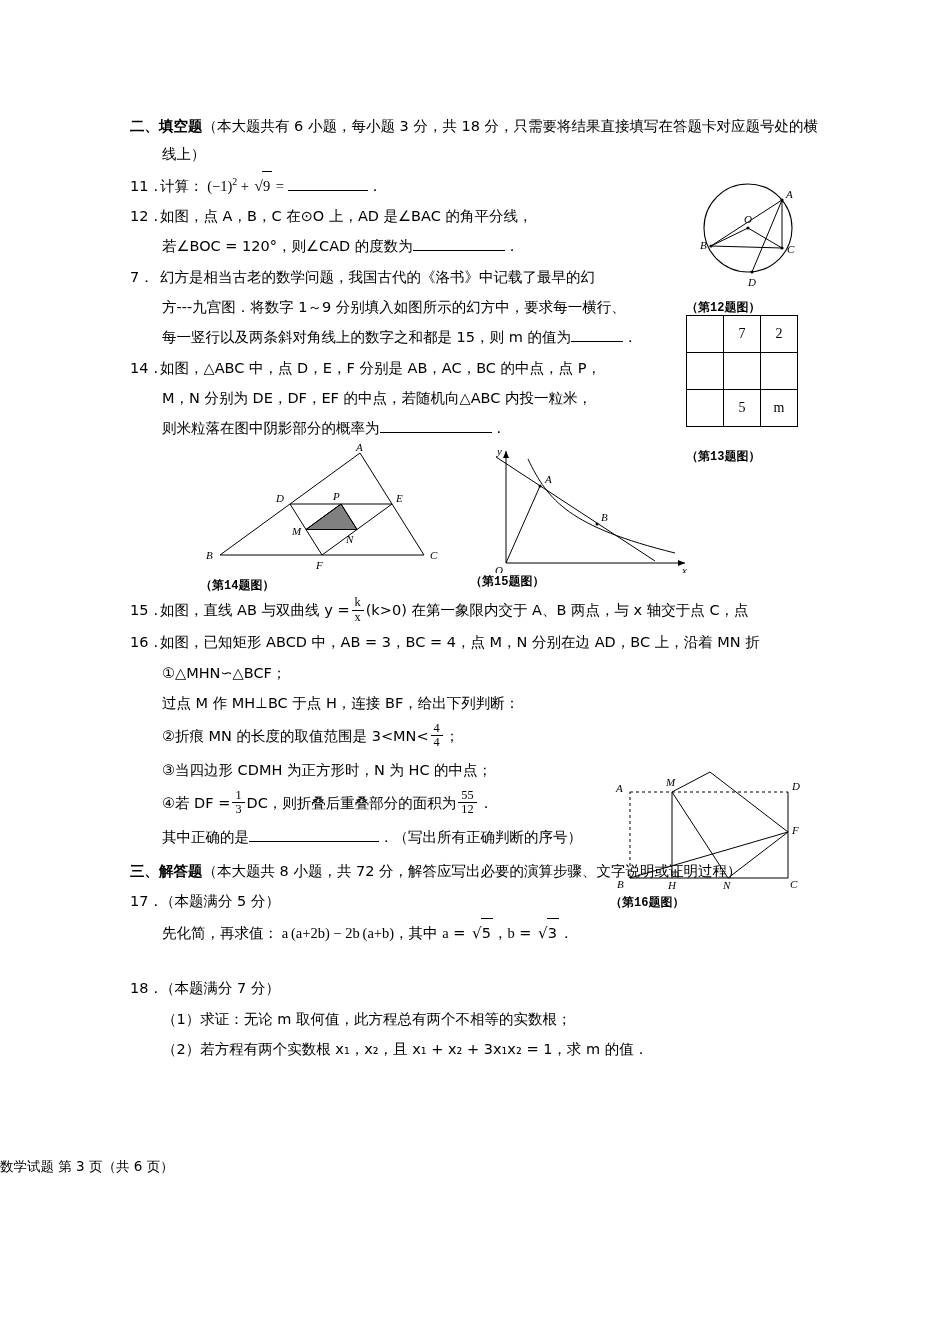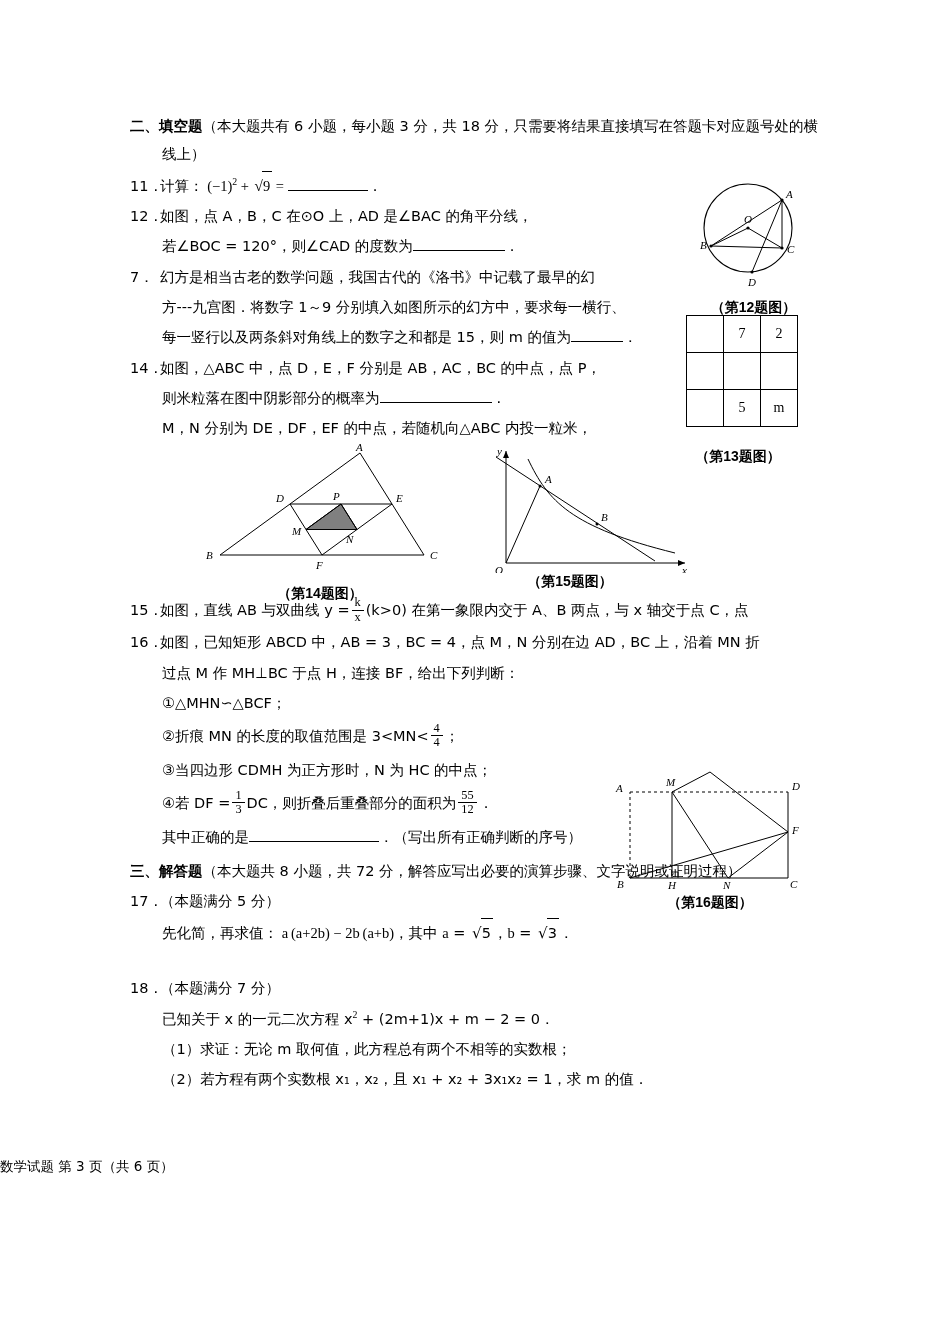--- a/index.html
+++ b/index.html
@@ -30,24 +30,24 @@
   .indent{padding-left:32px;}
   .blank{display:inline-block;border-bottom:1px solid #000;height:0.95em;}
   sup{font-size:0.68em;vertical-align:super;}
   .frac{display:inline-block;vertical-align:middle;text-align:center;font-size:0.85em;line-height:1.12;position:relative;top:-0.15em;margin:0 2px;}
   .frac .n{display:block;border-bottom:1px solid #000;padding:0 3px;}
   .frac .d{display:block;padding:0 3px;}
   .sqrt{display:inline-block;position:relative;padding-left:2px;}
   .sqrt .rad{font-size:1.05em;}
   .sqrt .body{border-top:1px solid #000;padding:0 2px 0 1px;display:inline-block;margin-left:-1px;}
   .fig-cap{
-    font-family:Liberation Sans, sans-serif;
+    font-family:Liberation Mono, monospace;
     font-weight:bold;
-    font-size:14px;
-    text-align:center;
+    font-size:12px;
+    text-align:left;
   }
   .floatfig{position:absolute;}
   .footer{
     position:absolute;left:0;top:1158px;width:950px;
     font-family:"DejaVu Sans", sans-serif;font-size:13.5px;
   }
   table.magic{border-collapse:collapse;}
   table.magic td{
     width:34px;height:34px;border:1px solid #000;text-align:center;
     font-size:14px;font-family:"Liberation Serif",serif;
@@ -82,41 +82,41 @@
     <span class="cn">方---九宫图．将数字 1～9 分别填入如图所示的幻方中，要求每一横行、</span>
   </p>
   <p class="para indent">
     <span class="cn">每一竖行以及两条斜对角线上的数字之和都是 15，则 m 的值为</span><span class="blank" style="width:52px"></span><span>．</span>
   </p>
 
   <p class="para">
     <span class="cn num-lead">14．</span><span class="cn">如图，△ABC 中，点 D，E，F 分别是 AB，AC，BC 的中点，点 P，</span>
   </p>
   <p class="para indent">
+    <span class="cn">M，N 分别为 DE，DF，EF 的中点，若随机向△ABC 内投一粒米，</span>
+  </p>
+  <p class="para indent">
     <span class="cn">则米粒落在图中阴影部分的概率为</span><span class="blank" style="width:112px"></span><span>．</span>
   </p>
-  <p class="para indent">
-    <span class="cn">M，N 分别为 DE，DF，EF 的中点，若随机向△ABC 内投一粒米，</span>
-  </p>
 
   <div style="height:152px"></div>
 
   <p class="para">
     <span class="cn num-lead">15．</span><span class="cn">如图，直线 AB 与双曲线 y =</span><span class="frac"><span class="n it">k</span><span class="d it">x</span></span><span class="cn">(k&gt;0) 在第一象限内交于 A、B 两点，与 x 轴交于点 C，点</span>
   </p>
 
   <p class="para">
     <span class="cn num-lead">16．</span><span class="cn">如图，已知矩形 ABCD 中，AB = 3，BC = 4，点 M，N 分别在边 AD，BC 上，沿着 MN 折</span>
-  </p>
-  <p class="para indent">
-    <span class="cn">过点 M 作 MH⊥BC 于点 H，连接 BF，给出下列判断：</span>
   </p>
   <p class="para indent" style="width:395px">
     <span class="cn">①△MHN∽△BCF；</span>
   </p>
+  <p class="para indent">
+    <span class="cn">过点 M 作 MH⊥BC 于点 H，连接 BF，给出下列判断：</span>
+  </p>
   <p class="para indent" style="width:395px;line-height:2.4">
     <span class="cn">②折痕 MN 的长度的取值范围是 3&lt;MN&lt;</span><span class="frac"><span class="n">4</span><span class="d">4</span></span><span class="cn">；</span>
   </p>
   <p class="para indent" style="width:420px">
     <span class="cn">③当四边形 CDMH 为正方形时，N 为 HC 的中点；</span>
   </p>
   <p class="para indent" style="width:420px;line-height:2.4">
     <span class="cn">④若 DF =</span><span class="frac"><span class="n">1</span><span class="d">3</span></span><span class="cn">DC，则折叠后重叠部分的面积为</span><span class="frac"><span class="n">55</span><span class="d">12</span></span><span>．</span>
   </p>
   <p class="para indent">
@@ -130,23 +130,20 @@
   <p class="para">
     <span class="cn num-lead">17．</span><span class="cn">（本题满分 5 分）</span>
   </p>
   <p class="para indent">
     <span class="cn">先化简，再求值：</span>
     <span class="it">a (a+2b) − 2b (a+b)</span><span class="cn">，其中 <span class="it">a</span> = <span class="sqrt"><span class="rad">√</span><span class="body">5</span></span>，<span class="it">b</span> = <span class="sqrt"><span class="rad">√</span><span class="body">3</span></span>．</span>
   </p>
 
   <p class="para" style="margin-top:26px">
     <span class="cn num-lead">18．</span><span class="cn">（本题满分 7 分）</span>
-  </p>
-  <p class="para indent">
-    <span class="cn">已知关于 x 的一元二次方程 x</span><sup>2</sup><span class="cn"> + (2m+1)x + m − 2 = 0．</span>
   </p>
   <p class="para indent">
     <span class="cn">（1）求证：无论 m 取何值，此方程总有两个不相等的实数根；</span>
   </p>
   <p class="para indent">
     <span class="cn">（2）若方程有两个实数根 x₁，x₂，且 x₁ + x₂ + 3x₁x₂ = 1，求 m 的值．</span>
   </p>
 
 </div>
 
@@ -214,21 +211,21 @@
     <text x="156" y="8" font-family="Liberation Serif, serif" font-style="italic" font-size="11">A</text>
     <text x="76" y="59" font-family="Liberation Serif, serif" font-style="italic" font-size="11">D</text>
     <text x="133" y="57" font-family="Liberation Serif, serif" font-style="italic" font-size="11">P</text>
     <text x="196" y="59" font-family="Liberation Serif, serif" font-style="italic" font-size="11">E</text>
     <text x="92" y="92" font-family="Liberation Serif, serif" font-style="italic" font-size="11">M</text>
     <text x="146" y="100" font-family="Liberation Serif, serif" font-style="italic" font-size="11">N</text>
     <text x="6" y="116" font-family="Liberation Serif, serif" font-style="italic" font-size="11">B</text>
     <text x="116" y="126" font-family="Liberation Serif, serif" font-style="italic" font-size="11">F</text>
     <text x="230" y="116" font-family="Liberation Serif, serif" font-style="italic" font-size="11">C</text>
   </svg>
-  <div class="fig-cap" style="margin-top:8px;width:240px">（第14题图）</div>
+  <div class="fig-cap" style="margin-top:0px;width:240px">（第14题图）</div>
 </div>
 
 <div class="floatfig" style="left:470px;top:443px;width:230px;height:150px">
   <svg width="230" height="130" viewBox="0 0 230 130">
 
     <line x1="36" y1="120" x2="215" y2="120" stroke="#000" stroke-width="1"></line>
     <polygon points="215,120 208,117 208,123" fill="#000"></polygon>
     <line x1="36" y1="120" x2="36" y2="8" stroke="#000" stroke-width="1"></line>
     <polygon points="36,8 33,15 39,15" fill="#000"></polygon>
 

